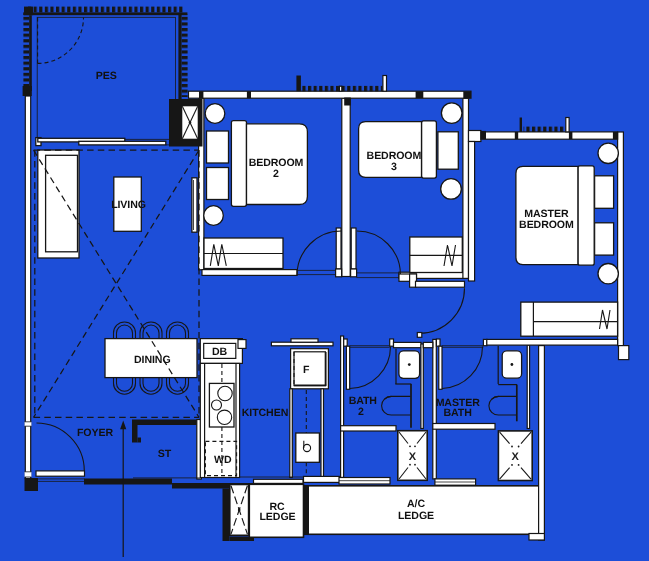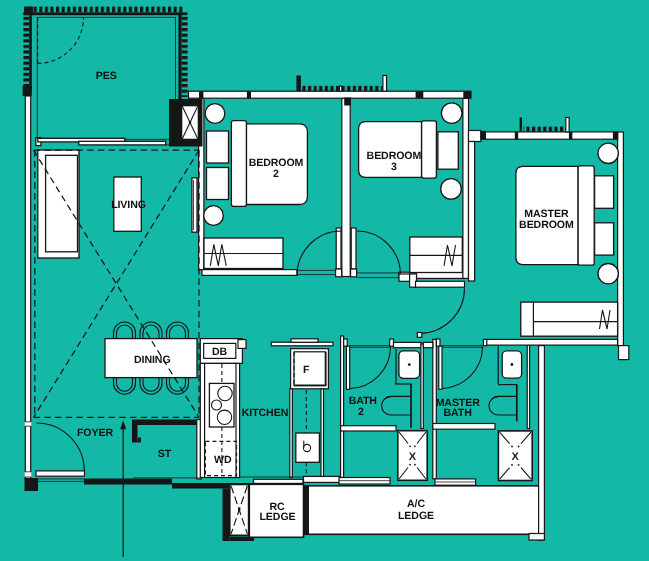--- a/index.html
+++ b/index.html
@@ -1,16 +1,16 @@
 <!DOCTYPE html>
 <html><head>
 <meta charset="utf-8">
 <style>
   html,body{margin:0;padding:0;background:#ffffff;}
-  .stage{width:649px;height:561px;background:#14b8a6;position:relative;font-family:"Liberation Sans",sans-serif;}
+  .stage{width:649px;height:561px;background:#1d4ed8;position:relative;font-family:"Liberation Sans",sans-serif;}
   svg{display:block;filter:grayscale(1);}
   text{text-rendering:geometricPrecision;}
   .sw{fill:#161616;stroke:none;}
   .wb{fill:#ffffff;stroke:#161616;stroke-width:1.2;}
   .wb2{fill:#ffffff;stroke:#161616;stroke-width:1.6;}
   .fur{fill:#ffffff;stroke:#161616;stroke-width:1.3;}
   .ln{stroke:#161616;stroke-width:1.2;fill:none;}
   .ln2{stroke:#161616;stroke-width:1.7;fill:none;}
   .thin{stroke:#161616;stroke-width:0.8;fill:none;}
   .dash{stroke:#161616;stroke-width:1.25;fill:none;stroke-dasharray:6.5 4.2;}

